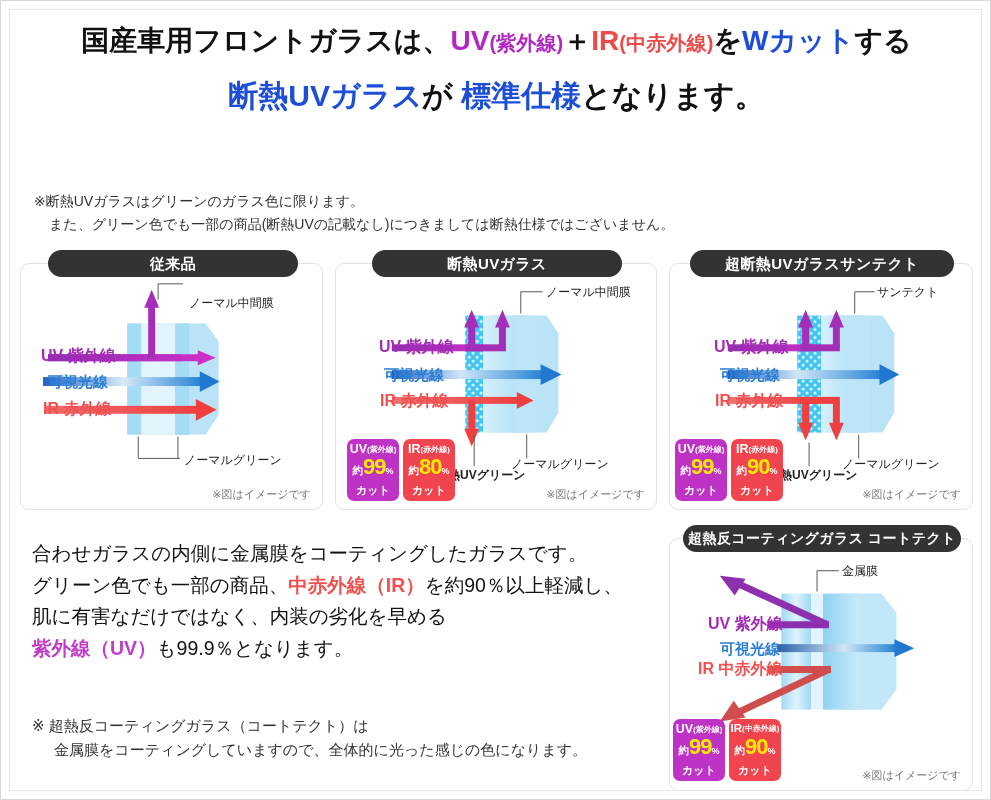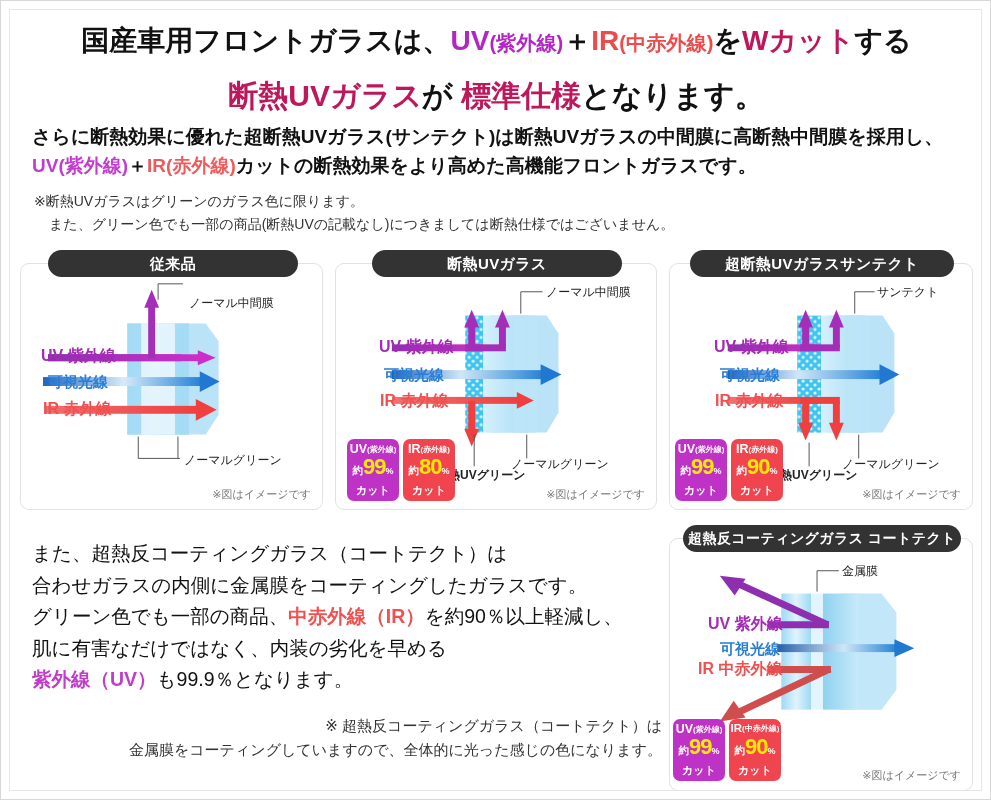--- a/index.html
+++ b/index.html
@@ -29,21 +29,21 @@
     position:absolute;left:0;top:14px;width:973px;
     text-align:center;
     line-height:1.24;
   }
   .hl-line{white-space:nowrap;}
   .hl1{font-size:28px;font-weight:bold;}
   .hl2{font-size:30px;font-weight:bold;margin-top:18px;}
   .t-black{color:#111;}
   .t-uv{color:#b226c4;}
   .t-ir{color:#ef4a4a;}
-  .t-red{color:#be185d;}
+  .t-red{color:#1d4ed8;}
   .sm{font-size:0.72em;}
   .plus{color:#111;font-weight:bold;}
 
   
   .lead{
     position:absolute;left:22px;top:112px;width:940px;
     font-size:19px;font-weight:bold;color:#111;line-height:1.55;
   }
   .lead .t-uv2{color:#c43bd0;}
   .lead .t-ir2{color:#f05a5a;}
@@ -133,39 +133,35 @@
   
   .bottom-text{
     position:absolute;left:22px;top:528px;width:630px;
     font-size:19.5px;color:#111;line-height:1.62;
     font-weight:500;
   }
   .bottom-text .t-ir3{color:#f0514f;font-weight:bold;}
   .bottom-text .t-uv3{color:#c13ccb;font-weight:bold;}
   .bottom-note{
     position:absolute;left:22px;top:704px;width:630px;
-    font-size:15px;color:#333;line-height:1.62;text-align:right;
+    font-size:15px;color:#333;line-height:1.62;
   }
   .bottom-note .l2{display:block;padding-left:22px;}
 </style>
 </head>
 <body>
 
 <div class="page">
 <div class="inner">
 
   <div class="headline">
     <div class="hl-line hl1"><span class="t-black">国産車用フロントガラスは、</span><span class="t-uv">UV</span><span class="t-uv sm">(紫外線)</span><span class="plus">＋</span><span class="t-ir">IR</span><span class="t-ir sm">(中赤外線)</span><span class="t-black">を</span><span class="t-red">Wカット</span><span class="t-black">する</span></div>
     <div class="hl-line hl2"><span class="t-red">断熱UVガラス</span><span class="t-black">が </span><span class="t-red">標準仕様</span><span class="t-black">となります。</span></div>
   </div>
 
-  <div class="lead">
-    <div>さらに断熱効果に優れた超断熱UVガラス(サンテクト)は断熱UVガラスの中間膜に高断熱中間膜を採用し、</div>
-    <div><span class="t-uv2">UV(紫外線)</span><span>＋</span><span class="t-ir2">IR(赤外線)</span><span>カットの断熱効果をより高めた高機能フロントガラスです。</span></div>
-  </div>
 
   <div class="note-top">
     <span>※断熱UVガラスはグリーンのガラス色に限ります。</span>
     <span class="l2">また、グリーン色でも一部の商品(断熱UVの記載なし)につきましては断熱仕様ではございません。</span>
   </div>
 
   <div class="panel" style="left:10px;top:253px;width:303px;height:247px;">
     <div class="panel-title" style="left:27px;width:250px;">従来品</div>
 
     <svg class="stage" viewBox="0 0 303 247">
@@ -381,21 +377,20 @@
         <div class="b-top"><span>IR</span><span class="paren">(赤外線)</span></div>
         <div class="b-mid"><span class="b-approx">約</span><span class="b-num">90</span><span class="b-pct">%</span></div>
         <div class="b-bot">カット</div>
       </div>
     </div>
 
     <div class="fig-note">※図はイメージです</div>
   </div>
 
   <div class="bottom-text">
-    <div>また、超熱反コーティングガラス（コートテクト）は</div>
     <div>合わせガラスの内側に金属膜をコーティングしたガラスです。</div>
     <div><span>グリーン色でも一部の商品、</span><span class="t-ir3">中赤外線（IR）</span><span>を約90％以上軽減し、</span></div>
     <div>肌に有害なだけではなく、内装の劣化を早める</div>
     <div><span class="t-uv3">紫外線（UV）</span><span>も99.9％となります。</span></div>
   </div>
 
   <div class="bottom-note">
     <span>※ 超熱反コーティングガラス（コートテクト）は</span>
     <span class="l2">金属膜をコーティングしていますので、全体的に光った感じの色になります。</span>
   </div>

